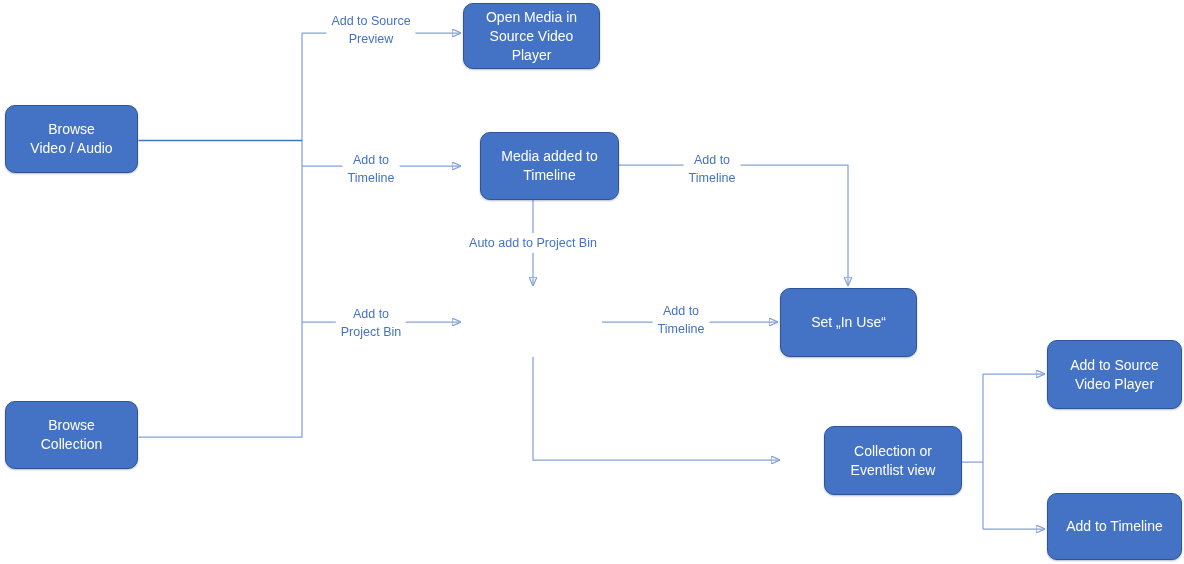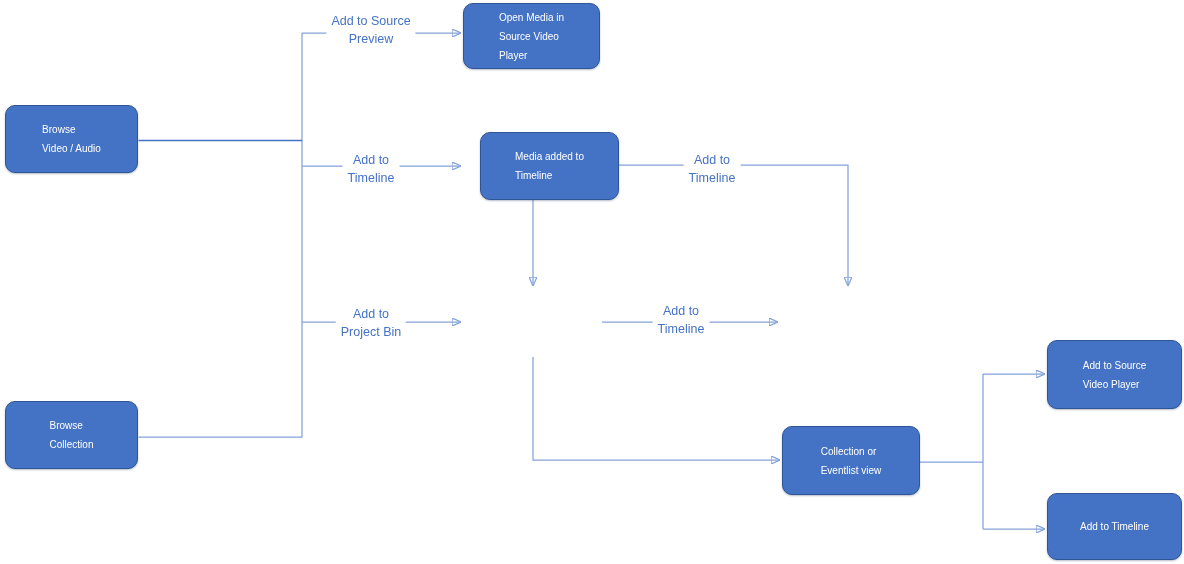--- a/index.html
+++ b/index.html
@@ -20,22 +20,22 @@
   }
   .wires{position:absolute;left:0;top:0;width:1184px;height:564px;}
   .wires path{fill:none;stroke:var(--connector-line);stroke-width:1.25px;}
   .wires path.emph{stroke:var(--connector-emphasis);stroke-width:1.4px;}
   .node{
     position:absolute;box-sizing:border-box;
     background:var(--node-fill);
     border:1.5px solid var(--node-border);
     border-radius:10px;
     color:var(--node-text);
-    font-size:10px;line-height:19px;
-    display:flex;align-items:center;justify-content:center;
+    font-size:14px;line-height:19px;
+    display:flex;align-items:center;justify-content:center;text-align:center;
     white-space:pre-line;
     box-shadow:0 1px 2px rgba(40,60,100,0.35);
   }
   .elabel{
     position:absolute;transform:translate(-50%,-50%);
     background:var(--background);
     color:var(--edge-label-text);
     font-size:12.5px;line-height:18px;
     text-align:center;white-space:pre-line;
     padding:1px 5px;
@@ -72,33 +72,35 @@
     <path marker-end="url(#arrow)" d="M983,374 L1045,374"></path>
     <path marker-end="url(#arrow)" d="M983,529 L1045,529"></path>
   </svg>
 
   <div class="elabel" style="left:371px;top:30px">Add to Source
 Preview</div>
   <div class="elabel" style="left:371px;top:169px">Add to
 Timeline</div>
   <div class="elabel" style="left:371px;top:323px">Add to
 Project Bin</div>
+  <div class="elabel" style="left:533px;top:243px">Auto add to Project Bin</div>
   <div class="elabel" style="left:712px;top:169px">Add to
 Timeline</div>
   <div class="elabel" style="left:681px;top:320px">Add to
 Timeline</div>
 
   <div class="node" style="left:5px;top:105px;width:133px;height:68px">Browse
 Video / Audio</div>
   <div class="node" style="left:5px;top:401px;width:133px;height:68px">Browse
 Collection</div>
   <div class="node" style="left:463px;top:3px;width:137px;height:66px">Open Media in
 Source Video
 Player</div>
   <div class="node" style="left:480px;top:132px;width:139px;height:68px">Media added to
 Timeline</div>
-  <div class="node" style="left:782px;top:426px;width:138px;height:69px">Collection or
+  <div class="node" style="left:780px;top:288px;width:137px;height:69px">Set „In Use“</div>
+  <div class="node" style="left:824px;top:426px;width:138px;height:69px">Collection or
 Eventlist view</div>
   <div class="node" style="left:1047px;top:340px;width:135px;height:69px">Add to Source
 Video Player</div>
   <div class="node" style="left:1047px;top:493px;width:135px;height:67px">Add to Timeline</div>
 
 </div>
 
 </body></html>

